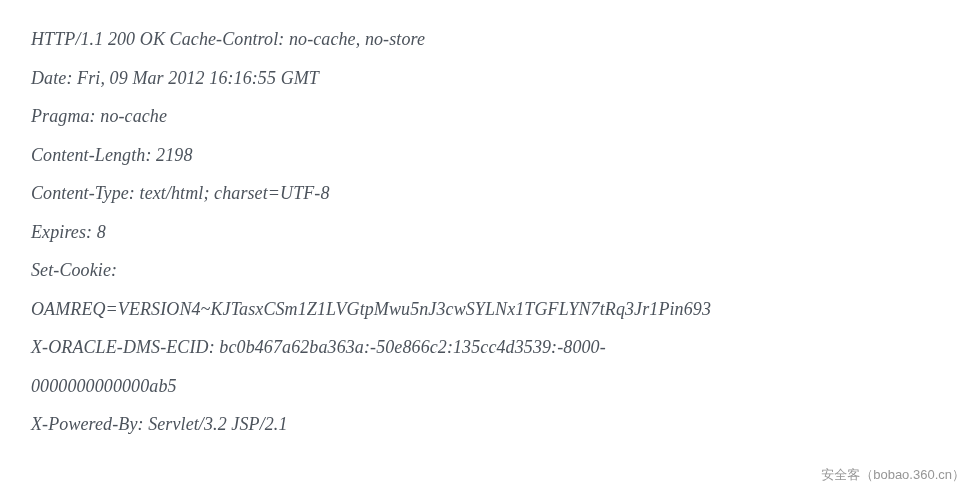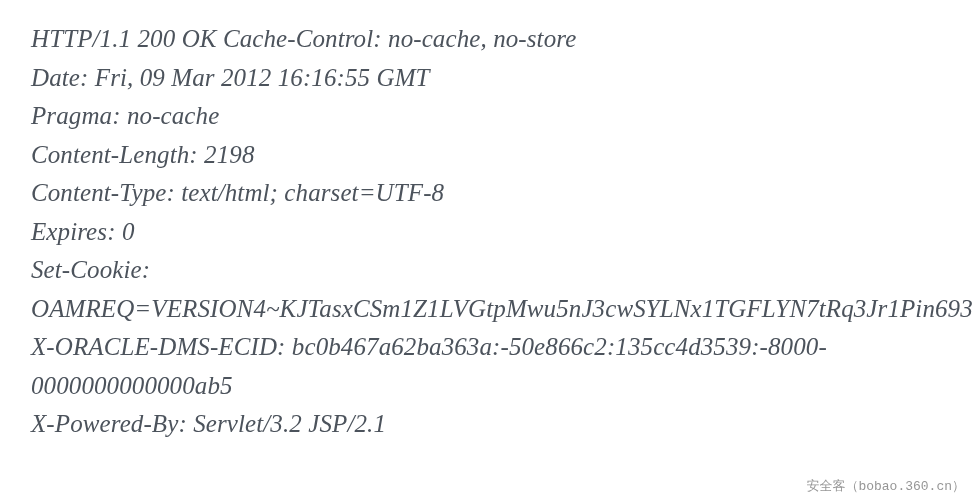--- a/index.html
+++ b/index.html
@@ -25,57 +25,57 @@
   #header-block {
     position: absolute;
     left: 31px;
     top: 20px;
     right: 10px;
   }
 
   .header-line {
     font-family: "Liberation Serif", "DejaVu Serif", serif;
     font-style: italic;
-    font-size: 25px;
+    font-size: 18px;
     line-height: 38.5px;
     color: #4c535c;
     white-space: pre;
     letter-spacing: 0.1px;
     -webkit-font-smoothing: antialiased;
   }
 
   .header-line.wrapped {
     padding-left: 0;
     font-style: italic;
   }
 
   #watermark {
     position: absolute;
     right: 14px;
-    bottom: 8px;
-    font-family: Liberation Mono, monospace;
+    bottom: 20px;
+    font-family: Liberation Sans, sans-serif;
     font-size: 13px;
     line-height: 16px;
     color: #8d8d8d;
     white-space: pre;
     opacity: 0.92;
   }
 </style>
 </head>
 <body>
 
 <div id="response-page">
 
   <div id="header-block">
     <div class="header-line">HTTP/1.1 200 OK Cache-Control: no-cache, no-store</div>
     <div class="header-line">Date: Fri, 09 Mar 2012 16:16:55 GMT</div>
     <div class="header-line">Pragma: no-cache</div>
     <div class="header-line">Content-Length: 2198</div>
     <div class="header-line">Content-Type: text/html; charset=UTF-8</div>
-    <div class="header-line">Expires: 0</div>
+    <div class="header-line">Expires: 8</div>
     <div class="header-line">Set-Cookie:</div>
     <div class="header-line wrapped">OAMREQ=VERSION4~KJTasxCSm1Z1LVGtpMwu5nJ3cwSYLNx1TGFLYN7tRq3Jr1Pin693</div>
     <div class="header-line">X-ORACLE-DMS-ECID: bc0b467a62ba363a:-50e866c2:135cc4d3539:-8000-</div>
     <div class="header-line wrapped">0000000000000ab5</div>
     <div class="header-line">X-Powered-By: Servlet/3.2 JSP/2.1</div>
   </div>
 
   <div id="watermark">安全客（bobao.360.cn）</div>
 
 </div>

